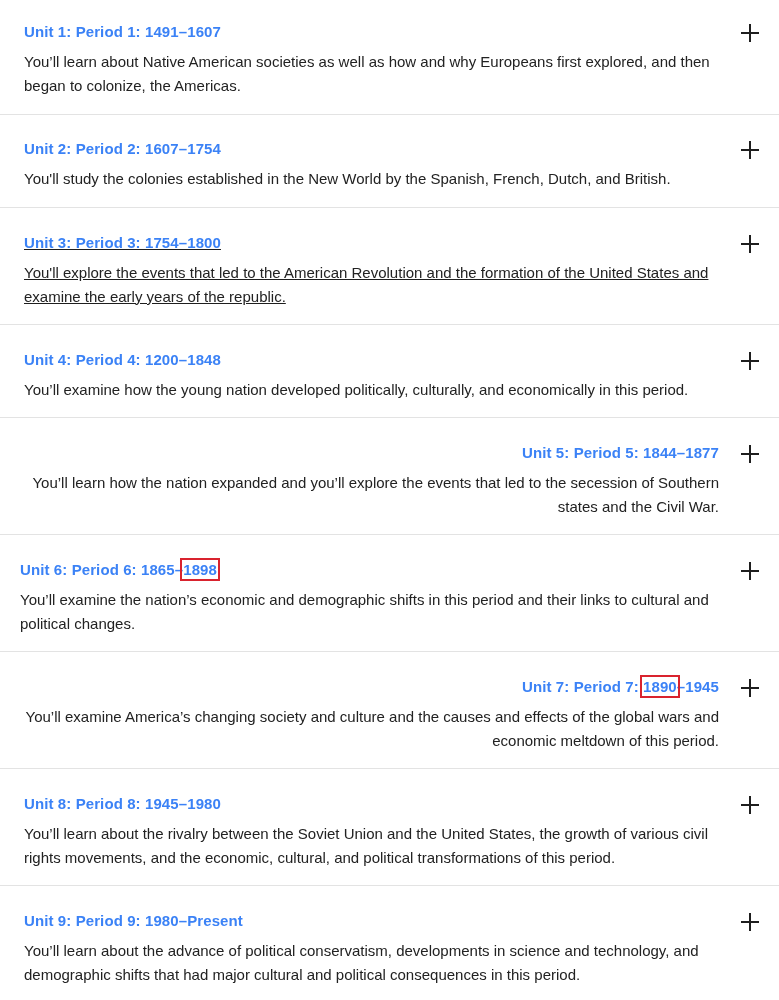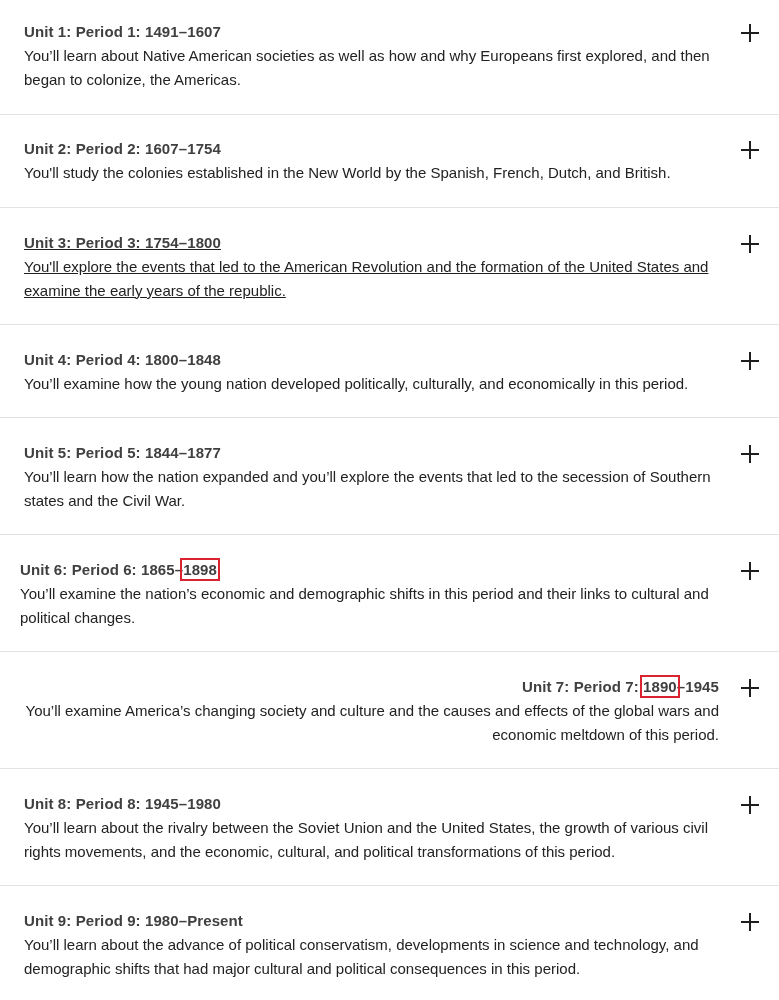--- a/index.html
+++ b/index.html
@@ -1,19 +1,19 @@
 <!DOCTYPE html>
 <html><head>
   <meta charset="utf-8">
   <style>
     html, body { margin: 0; padding: 0; background: #ffffff; }
     body { width: 779px; height: 1000px; overflow: hidden; font-family: "Liberation Sans", "DejaVu Sans", sans-serif; color: #1e1e1e; }
     .unit { position: relative; border-bottom: 1px solid #e3e3e3; padding: 0 60px 0 24px; box-sizing: border-box; }
-    .unit .title { font-weight: bold; font-size: 15px; line-height: 20px; color: #404040; letter-spacing: 0.1px; }
-    .unit .desc { font-size: 15px; line-height: 23.5px; color: #222; margin-top: 2px; }
+    .unit .title { font-weight: bold; font-size: 15px; line-height: 20px; color: #3b82f6; letter-spacing: 0.1px; }
+    .unit .desc { font-size: 15px; line-height: 23.5px; color: #222; margin-top: 8px; }
     .unit .plus { position: absolute; right: 20px; width: 18px; height: 18px; }
     .unit .plus::before, .unit .plus::after { content: ""; position: absolute; background: #1e1e1e; }
     .unit .plus::before { left: 0; right: 0; top: 8px; height: 2px; }
     .unit .plus::after { top: 0; bottom: 0; left: 8px; width: 2px; }
     .hl { outline: 2px solid #d9232e; outline-offset: 1px; }
   </style>
 </head>
 <body>
 
 <div>
@@ -26,25 +26,25 @@
     <div class="title">Unit 2: Period 2: 1607–1754</div>
     <div class="desc">You'll study the colonies established in the New World by the Spanish, French, Dutch, and British.</div>
     <span class="plus" style="top:26px;"></span>
   </div>
   <div class="unit" style="height:117px;padding-top:25px;text-decoration:underline;">
     <div class="title">Unit 3: Period 3: 1754–1800</div>
     <div class="desc">You'll explore the events that led to the American Revolution and the formation of the United States and examine the early years of the republic.</div>
     <span class="plus" style="top:27px;"></span>
   </div>
   <div class="unit" style="height:93px;padding-top:25px;">
-    <div class="title">Unit 4: Period 4: 1800–1848</div>
+    <div class="title">Unit 4: Period 4: 1200–1848</div>
     <div class="desc">You’ll examine how the young nation developed politically, culturally, and economically in this period.</div>
     <span class="plus" style="top:27px;"></span>
   </div>
-  <div class="unit" style="height:117px;padding-top:25px;">
+  <div class="unit" style="height:117px;padding-top:25px;text-align:right;">
     <div class="title">Unit 5: Period 5: 1844–1877</div>
     <div class="desc">You’ll learn how the nation expanded and you’ll explore the events that led to the secession of Southern states and the Civil War.</div>
     <span class="plus" style="top:27px;"></span>
   </div>
   <div class="unit" style="height:117px;padding-top:25px;padding-left:20px;">
     <div class="title"><span>Unit 6: Period 6: 1865–</span><span class="hl">1898</span><span></span></div>
     <div class="desc">You’ll examine the nation’s economic and demographic shifts in this period and their links to cultural and political changes.</div>
     <span class="plus" style="top:27px;"></span>
   </div>
   <div class="unit" style="height:117px;padding-top:25px;text-align:right;">

